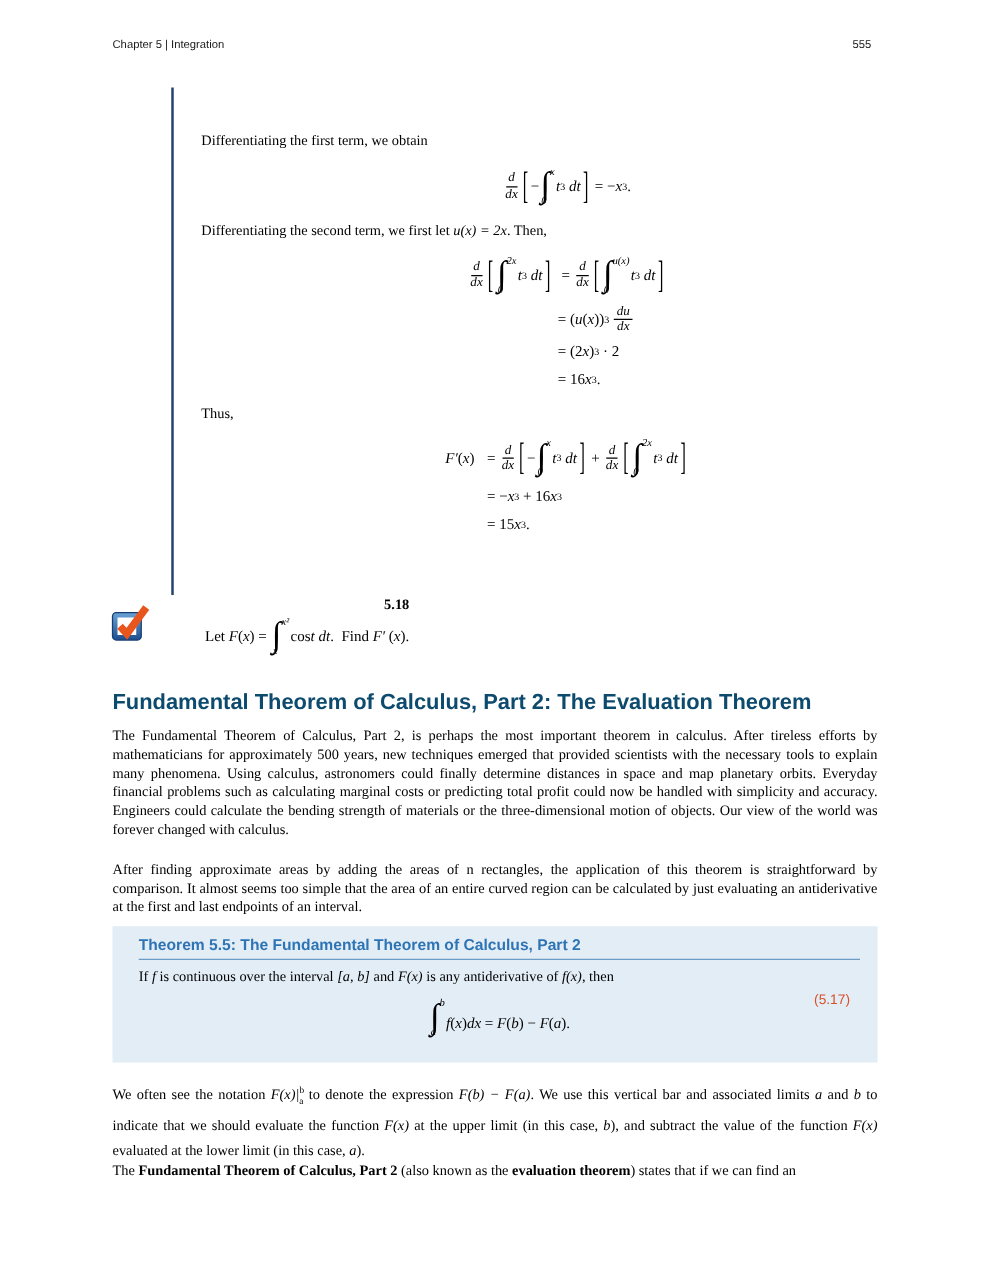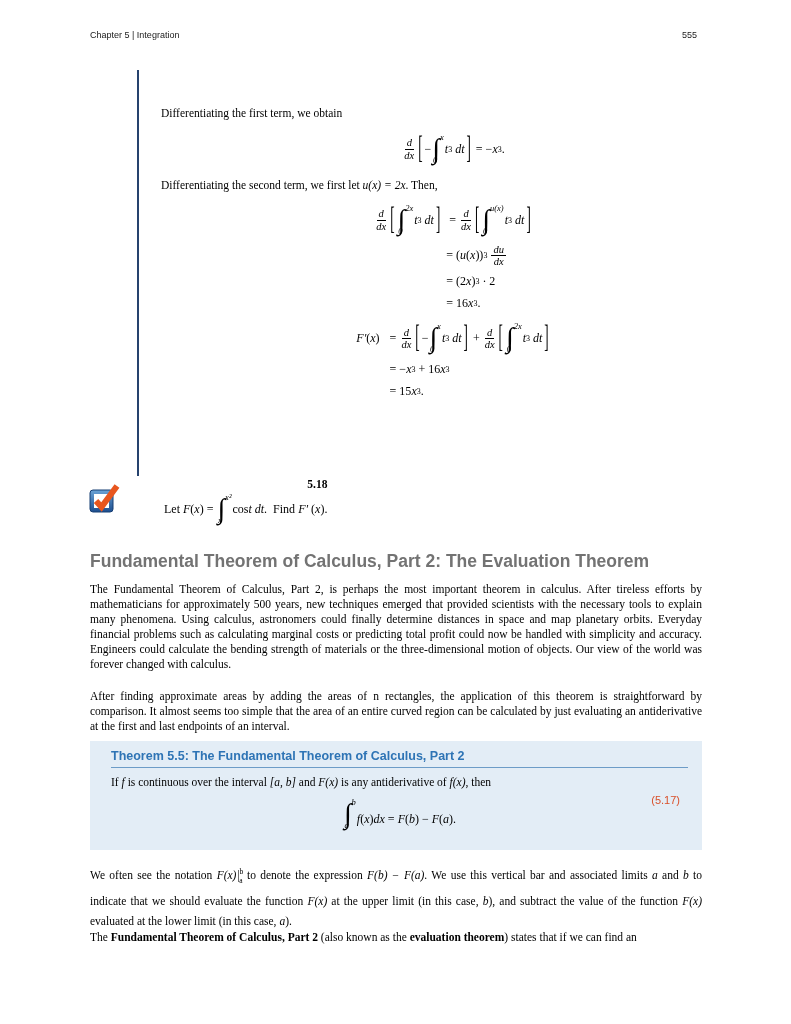--- a/index.html
+++ b/index.html
@@ -46,21 +46,21 @@
   
   .checkpoint{position:absolute;left:88px;top:478px;display:flex;align-items:flex-start;}
   .cp-icon{flex:0 0 auto;margin-top:4px;}
   .cp-body{margin-left:12px;}
   .cp-num{font-weight:bold;font-size:11.5px;text-align:right;}
   .cp-text{margin-top:1px;padding-left:28px;font-size:12px;display:flex;align-items:center;height:36px;}
 
   
   .section-title{position:absolute;left:90px;top:551px;width:612px;margin:0;
                  font-family:"Liberation Sans",sans-serif;font-weight:bold;
-                 font-size:17.5px;color:#737373;}
+                 font-size:17.5px;color:#0c4a6e;}
   .para{position:absolute;left:90px;width:612px;text-align:justify;}
   .p1{top:582px;}
   .p2{top:689px;}
   .p3{top:862px;line-height:20px;}
   .p4{top:930px;}
 
   
   .theorem-box{position:absolute;left:90px;top:741px;width:612px;height:109px;
                background:#e3edf6;box-sizing:border-box;padding:8px 14px 0 21px;}
   .th-title{font-family:"Liberation Sans",sans-serif;font-weight:bold;font-size:12.5px;
@@ -167,20 +167,21 @@
             <sup>3</sup>
             <span class="mtxt"> · 2</span>
           </span></div>
         <div class="eqrow"><span class="eqlhs"></span><span class="eqrhs">
             <span class="mtxt">= 16</span>
             <span class="mit">x</span>
             <sup>3</sup>
             <span class="mtxt">.</span>
           </span></div>
       </div>
+    <p class="bodytext ex-line3">Thus,</p>
     <div class="eqblock">
         <div class="eqrow"><span class="eqlhs">
             <span class="mit">F′</span>
             <span class="mtxt">(</span>
             <span class="mit">x</span>
             <span class="mtxt">)  </span>
           </span><span class="eqrhs">
             <span class="mtxt">= </span>
             <span class="mfrac">
               <span class="mnum">d</span>

